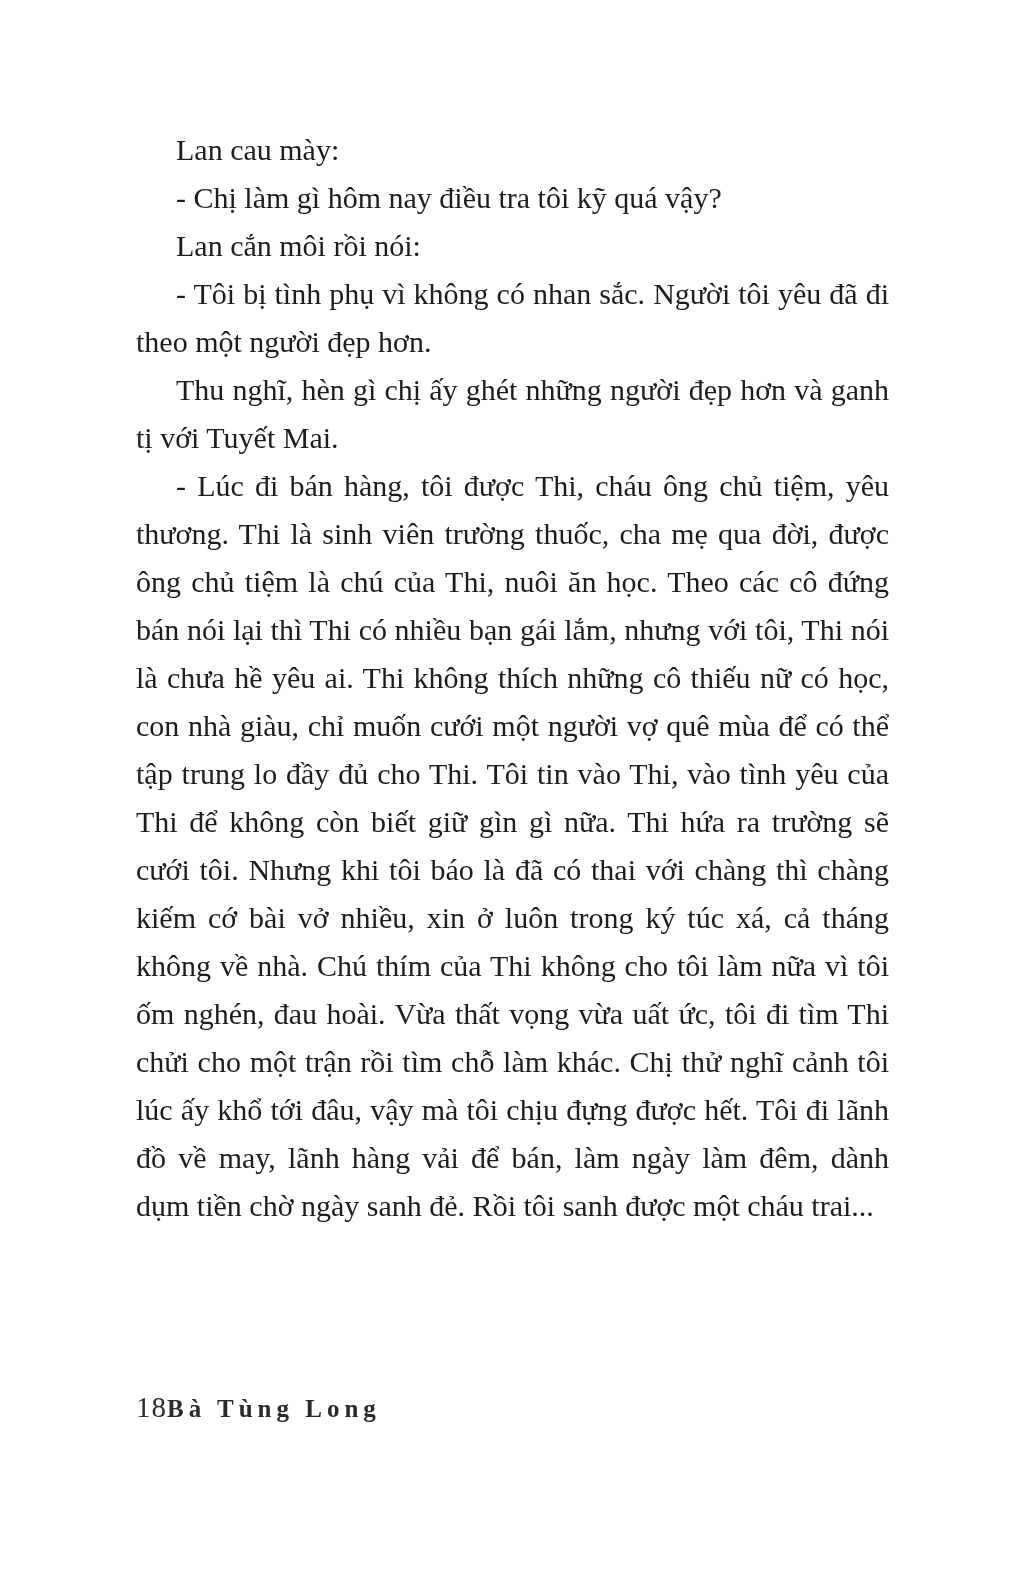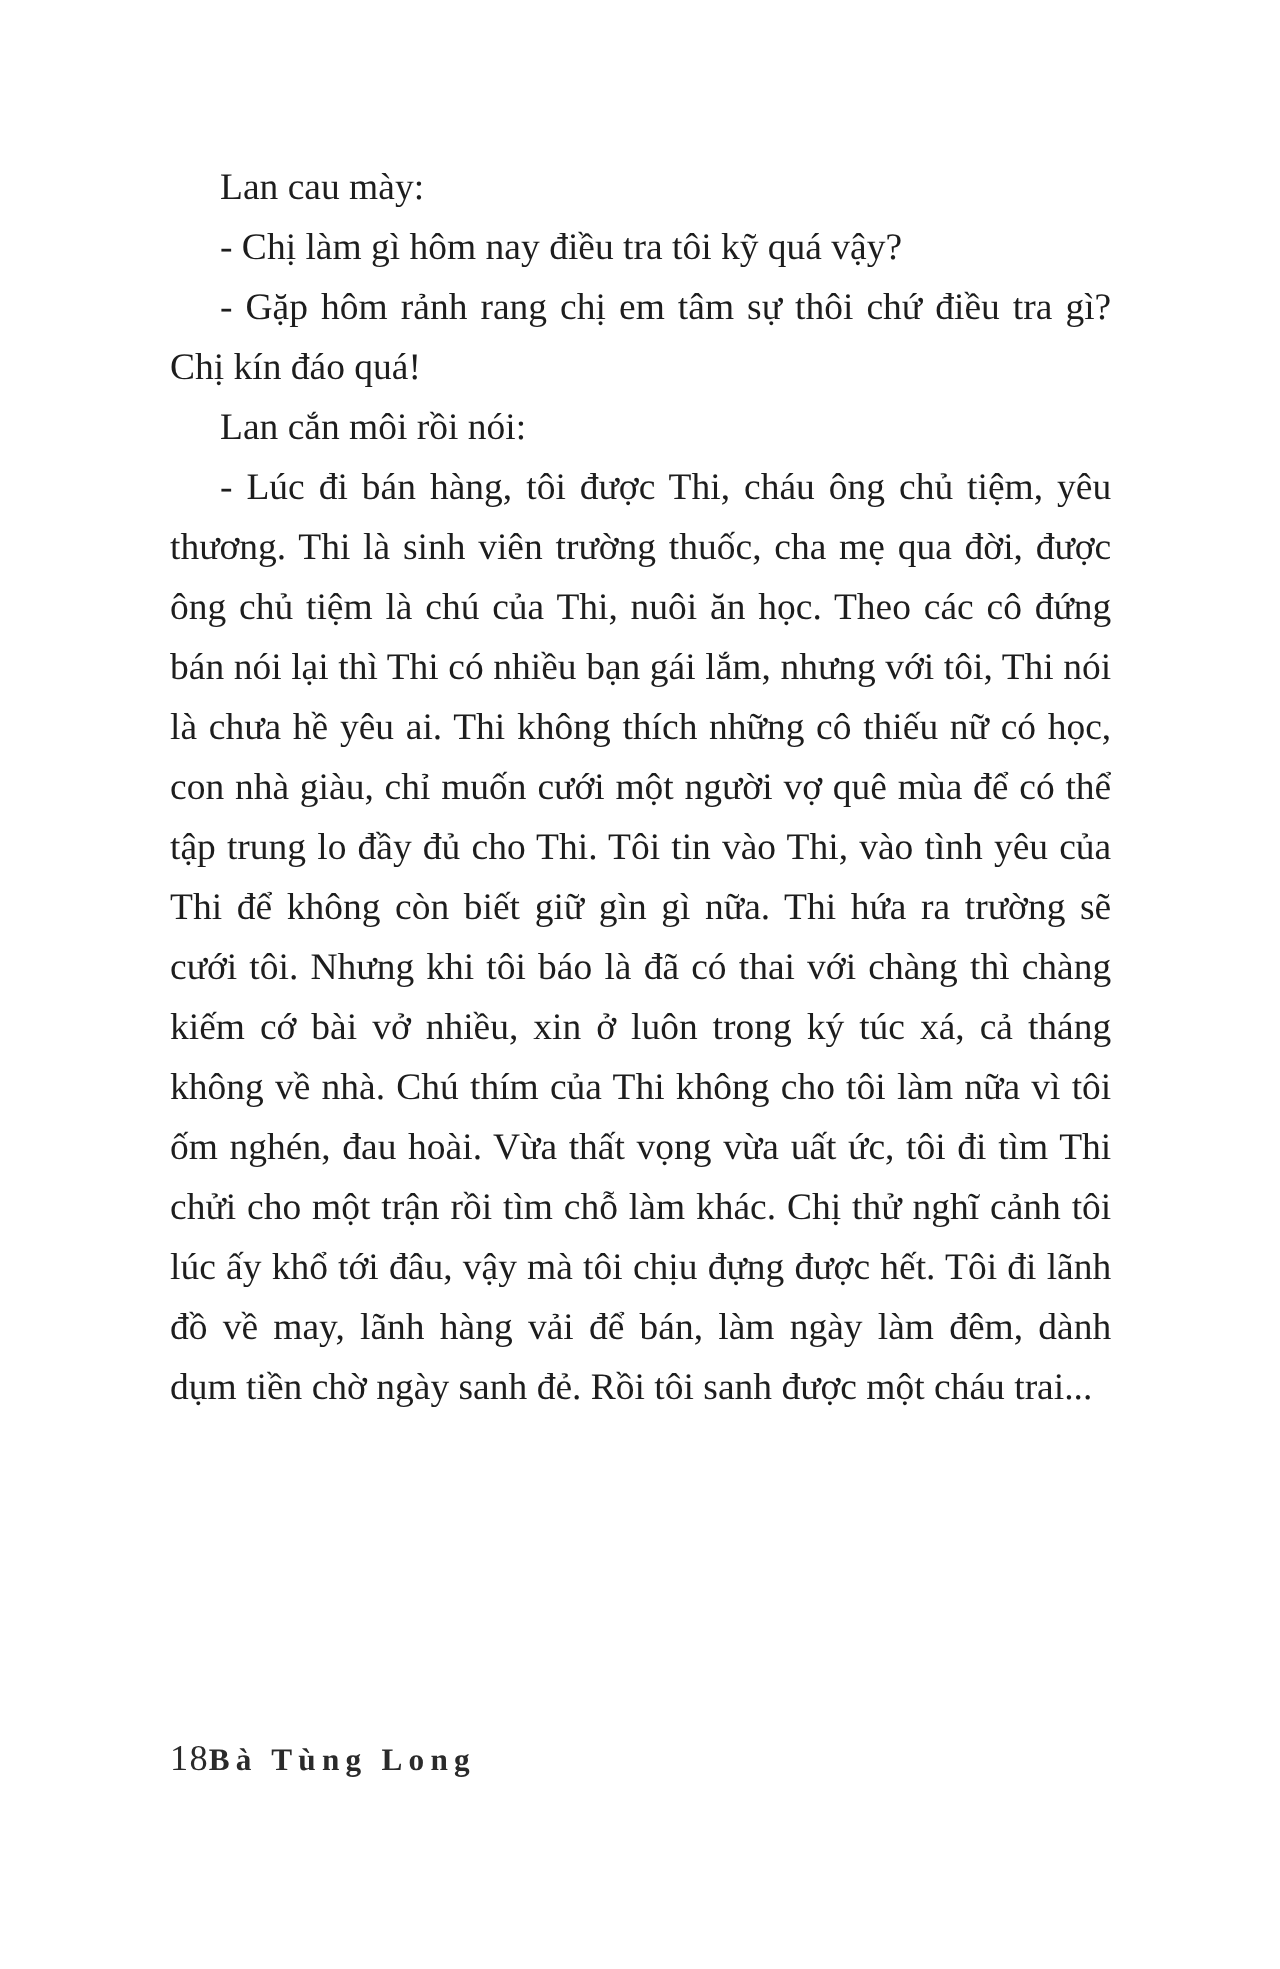--- a/index.html
+++ b/index.html
@@ -50,22 +50,23 @@
   }
 </style>
 </head>
 <body>
 
 <div class="page">
 
   <main class="text-block">
     <p>Lan cau mày:</p>
     <p>- Chị làm gì hôm nay điều tra tôi kỹ quá vậy?</p>
-    <p>- Gặp hôm rảnh rang chị em tâm sự thôi chứ điều tra gì? Chị kín đáo quá!</p>
     <p>Lan cắn môi rồi nói:</p>
+    <p>- Tôi bị tình phụ vì không có nhan sắc. Người tôi yêu đã đi theo một người đẹp hơn.</p>
+    <p>Thu nghĩ, hèn gì chị ấy ghét những người đẹp hơn và ganh tị với Tuyết Mai.</p>
     <p>- Lúc đi bán hàng, tôi được Thi, cháu ông chủ tiệm, yêu thương. Thi là sinh viên trường thuốc, cha mẹ qua đời, được ông chủ tiệm là chú của Thi, nuôi ăn học. Theo các cô đứng bán nói lại thì Thi có nhiều bạn gái lắm, nhưng với tôi, Thi nói là chưa hề yêu ai. Thi không thích những cô thiếu nữ có học, con nhà giàu, chỉ muốn cưới một người vợ quê mùa để có thể tập trung lo đầy đủ cho Thi. Tôi tin vào Thi, vào tình yêu của Thi để không còn biết giữ gìn gì nữa. Thi hứa ra trường sẽ cưới tôi. Nhưng khi tôi báo là đã có thai với chàng thì chàng kiếm cớ bài vở nhiều, xin ở luôn trong ký túc xá, cả tháng không về nhà. Chú thím của Thi không cho tôi làm nữa vì tôi ốm nghén, đau hoài. Vừa thất vọng vừa uất ức, tôi đi tìm Thi chửi cho một trận rồi tìm chỗ làm khác. Chị thử nghĩ cảnh tôi lúc ấy khổ tới đâu, vậy mà tôi chịu đựng được hết. Tôi đi lãnh đồ về may, lãnh hàng vải để bán, làm ngày làm đêm, dành dụm tiền chờ ngày sanh đẻ. Rồi tôi sanh được một cháu trai...</p>
   </main>
 
   <footer class="page-footer">
     <span class="page-number">18</span>
     <span class="running-title">Bà Tùng Long</span>
   </footer>
 
 </div>
 

